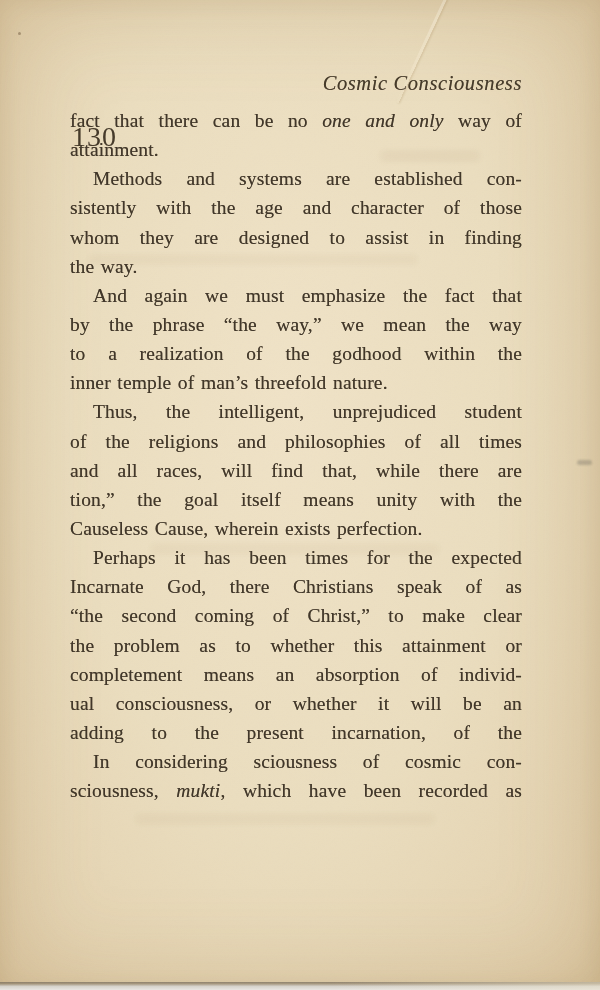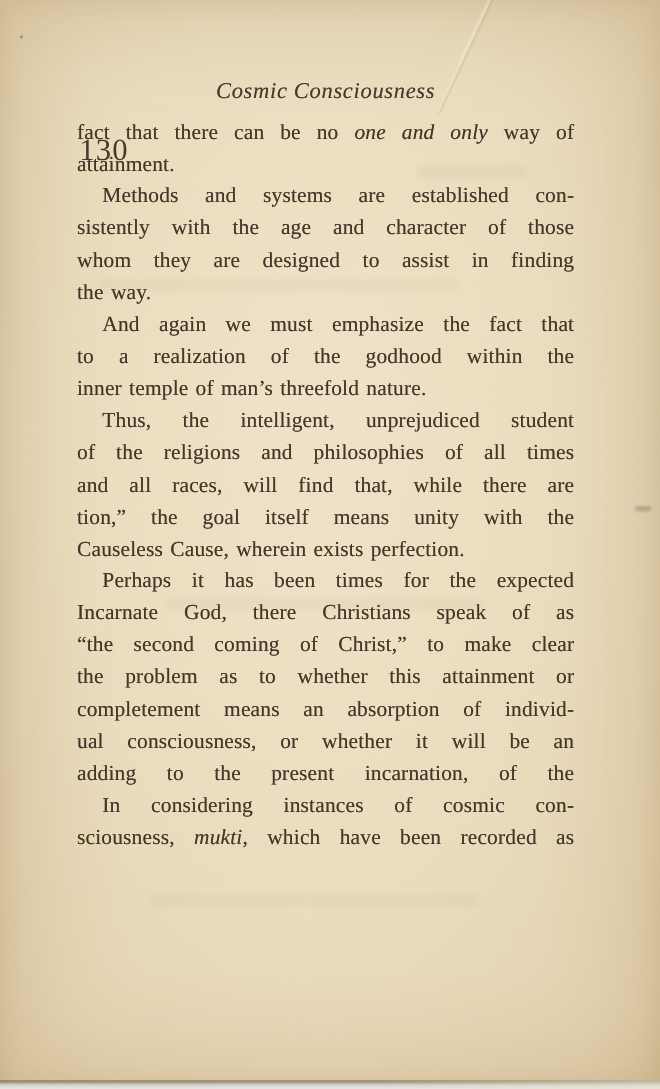--- a/index.html
+++ b/index.html
@@ -15,21 +15,21 @@
     box-shadow:inset 0 0 90px 10px rgba(150,115,60,.22), inset 0 0 22px rgba(140,105,55,.14);
   }
   .grain{position:absolute;inset:0;mix-blend-mode:multiply;opacity:.45;pointer-events:none;}
   
   .running-head{position:absolute;left:70px;top:72px;width:452px;height:26px;}
   .pagenum{
     position:absolute;left:2px;top:1px;
     font-size:28px;letter-spacing:1px;color:#463b2b;margin-top:48px;
   }
   .booktitle{
-    display:block;text-align:center;font-style:italic;
+    display:block;text-align:right;font-style:italic;
     font-size:20.5px;letter-spacing:.6px;color:#463b2b;
     text-shadow:0 0 .5px rgba(70,59,43,.55);
   }
   
   .text-block{position:absolute;left:70px;top:106px;width:452px;}
   .para{margin:0;}
   .line{
     font-size:19.5px;line-height:29.15px;height:29.15px;white-space:normal;
     text-align:justify;letter-spacing:.15px;word-spacing:1.5px;
     text-shadow:0 0 .55px rgba(62,50,32,.6);
@@ -85,41 +85,42 @@
         <div class="line"><span>attainment.</span></div>
       </div>
       <div class="para">
         <div class="line j ind"><span>Methods and systems are established con-</span></div>
         <div class="line j"><span>sistently with the age and character of those</span></div>
         <div class="line j"><span>whom they are designed to assist in finding</span></div>
         <div class="line"><span>the way.</span></div>
       </div>
       <div class="para">
         <div class="line j ind"><span>And again we must emphasize the fact that</span></div>
+        <div class="line j"><span>by the phrase “the way,” we mean the way</span></div>
         <div class="line j"><span>to a realization of the godhood within the</span></div>
         <div class="line"><span>inner temple of man’s threefold nature.</span></div>
       </div>
       <div class="para">
         <div class="line j ind"><span>Thus, the intelligent, unprejudiced student</span></div>
         <div class="line j"><span>of the religions and philosophies of all times</span></div>
         <div class="line j"><span>and all races, will find that, while there are</span></div>
         <div class="line j"><span>tion,” the goal itself means unity with the</span></div>
         <div class="line"><span>Causeless Cause, wherein exists perfection.</span></div>
       </div>
       <div class="para">
         <div class="line j ind"><span>Perhaps it has been times for the expected</span></div>
         <div class="line j"><span>Incarnate God, there Christians speak of as</span></div>
         <div class="line j"><span>“the second coming of Christ,” to make clear</span></div>
         <div class="line j"><span>the problem as to whether this attainment or</span></div>
         <div class="line j"><span>completement means an absorption of individ-</span></div>
         <div class="line j"><span>ual consciousness, or whether it will be an</span></div>
         <div class="line j"><span>adding to the present incarnation, of the</span></div>
       </div>
       <div class="para">
-        <div class="line j ind"><span>In considering instances of cosmic con-</span></div>
+        <div class="line j ind"><span>In considering sciousness of cosmic con-</span></div>
         <div class="line j"><span>sciousness, </span><i>mukti</i><span>, which have been recorded as</span></div>
       </div>
     </main>
 
   <div class="crease"></div>
   <div class="speck"></div>
   <div class="edge-mark"></div>
   <div class="smudge s1"></div>
   <div class="smudge s2"></div>
   <div class="smudge s3"></div>

